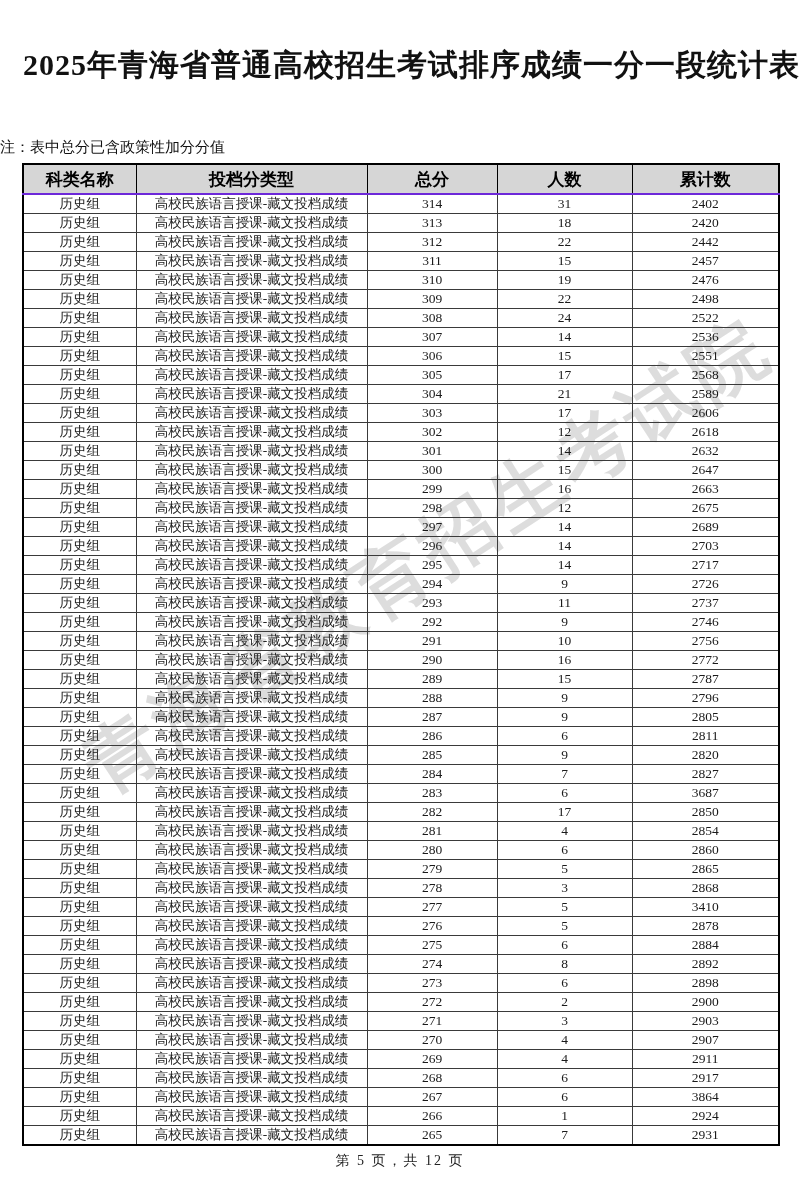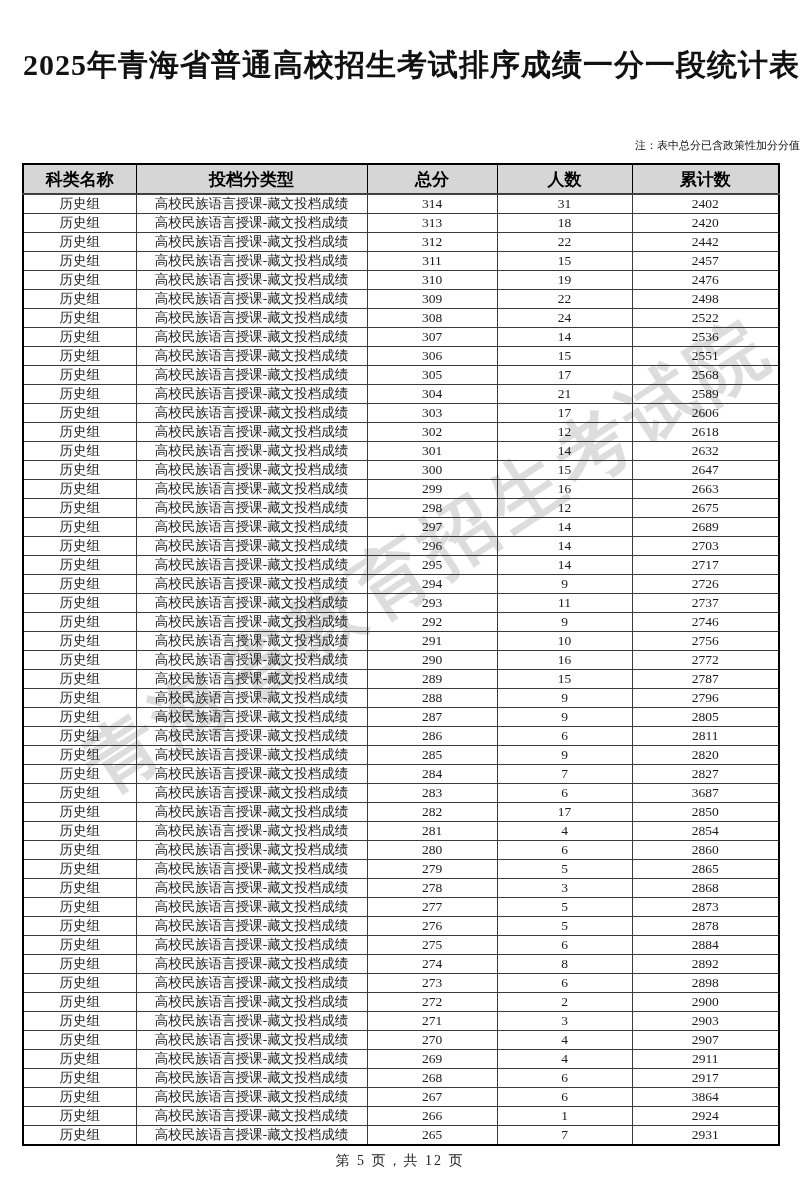--- a/index.html
+++ b/index.html
@@ -14,21 +14,21 @@
   .title-line1{
     font-size:30px;font-weight:bold;color:#111;
     line-height:38px;letter-spacing:1px;
   }
   .title-line2{
     font-size:29px;font-weight:bold;color:#111;
     line-height:34px;margin-top:2px;letter-spacing:1px;
   }
   .note{
     position:absolute;top:138px;left:0;width:800px;
-    text-align:right;font-size:11px;color:#111;z-index:2;
+    text-align:left;font-size:15px;color:#111;z-index:2;
   }
   .watermark{
     position:absolute;left:36px;top:534px;width:700px;
     text-align:center;
     transform:rotate(-33deg);
     font-size:74px;letter-spacing:6px;white-space:nowrap;
     color:#b5b5b5;opacity:0.45;font-weight:bold;
     z-index:1;pointer-events:none;
   }
   table.score-table{
@@ -36,21 +36,21 @@
     border-collapse:collapse;table-layout:fixed;
     z-index:2;background:transparent;
   }
   table.score-table th{
     background:#d6d6d6;
     border:1px solid #000;
     height:28px;
     font-size:17px;font-weight:bold;color:#000;
     text-align:center;padding:0;
   }
-  table.score-table thead tr{border-bottom:2px solid #404040;padding-left:24px;}
+  table.score-table thead tr{border-bottom:2px solid #6d28d9;padding-left:24px;}
   table.score-table td{
     border:1px solid #3a3a3a;
     height:17.9px;
     font-size:13.5px;color:#1a1a1a;
     text-align:center;padding:0;
     background:transparent;
     overflow:hidden;white-space:nowrap;
   }
   table.score-table{border:2px solid #000;}
   .footer{
@@ -347,21 +347,21 @@
           <td>高校民族语言授课-藏文投档成绩</td>
           <td>278</td>
           <td>3</td>
           <td>2868</td>
         </tr>
         <tr>
           <td>历史组</td>
           <td>高校民族语言授课-藏文投档成绩</td>
           <td>277</td>
           <td>5</td>
-          <td>2873</td>
+          <td>3410</td>
         </tr>
         <tr>
           <td>历史组</td>
           <td>高校民族语言授课-藏文投档成绩</td>
           <td>276</td>
           <td>5</td>
           <td>2878</td>
         </tr>
         <tr>
           <td>历史组</td>

